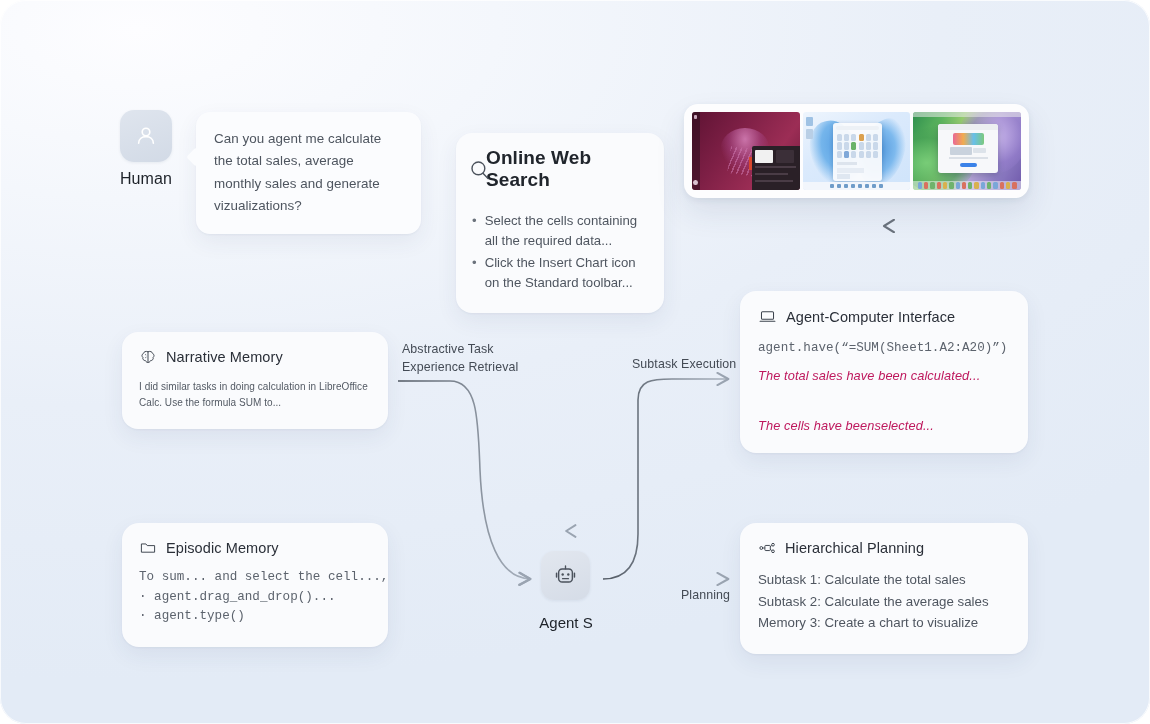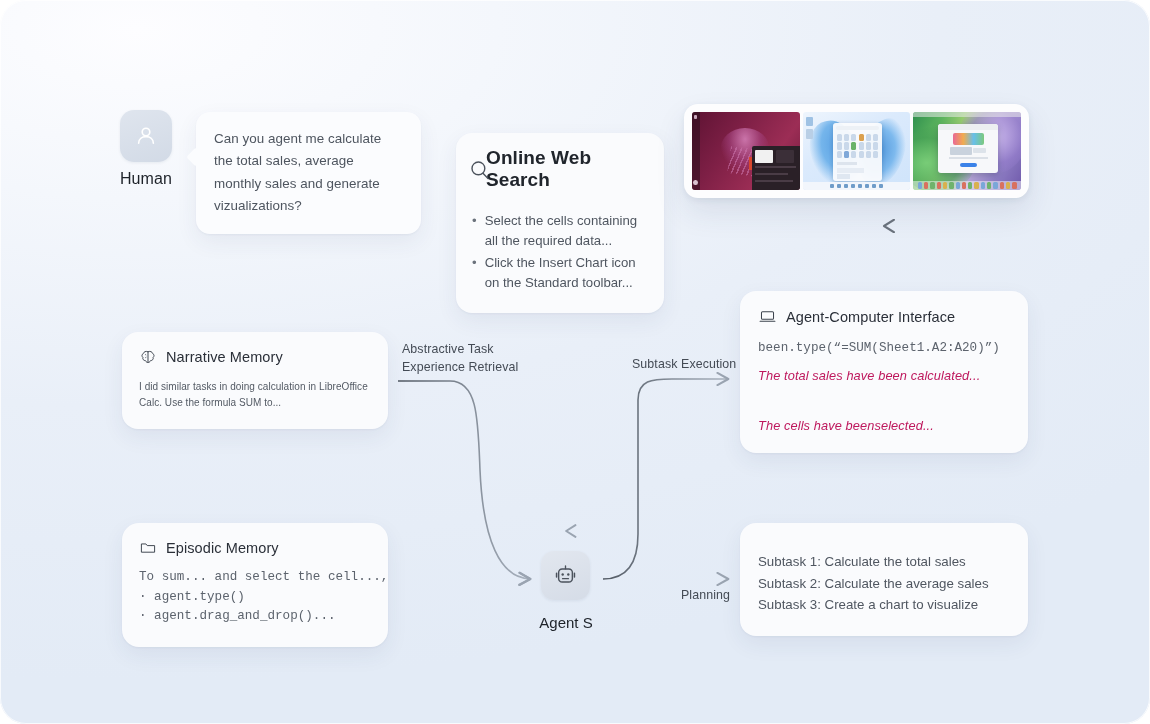--- a/index.html
+++ b/index.html
@@ -300,46 +300,58 @@
     <div class="card-title">
       <span class="icon">
         <svg width="18" height="18" viewBox="0 0 24 24">
           <path d="M3.2,6.6 L9.2,6.6 L11,8.8 L20.8,8.8 L20.8,17.6 L3.2,17.6 Z" fill="none" stroke="#3d444e" stroke-width="1.3" stroke-linejoin="round"></path>
         </svg>
       </span>
       <span>Episodic Memory</span>
     </div>
     <div class="mono">
       <div class="mono-line">To sum... and select the cell...,</div>
+      <div class="mono-line">· agent.drag_and_drop()...</div>
       <div class="mono-line">· agent.type()</div>
-      <div class="mono-line">· agent.drag_and_drop()...</div>
     </div>
   </div>
 
   <div class="card" id="aci-card">
     <div class="card-title">
       <span class="icon">
         <svg width="19" height="19" viewBox="0 0 24 24">
           <rect x="4.4" y="6" width="15.2" height="9.6" rx="1.3" fill="none" stroke="#3d444e" stroke-width="1.3"></rect>
           <path d="M2.6,18 L21.4,18" stroke="#3d444e" stroke-width="1.3" stroke-linecap="round"></path>
         </svg>
       </span>
       <span>Agent-Computer Interface</span>
     </div>
-    <div class="mono">been.type(“=SUM(Sheet1.A2:A20)”)</div>
+    <div class="mono">agent.have(“=SUM(Sheet1.A2:A20)”)</div>
     <div class="note">The total sales have been calculated...</div>
     <div class="gap-block"></div>
     <div class="note">The cells  have beenselected...</div>
   </div>
 
   <div class="card" id="plan-card">
+    <div class="card-title">
+      <span class="icon">
+        <svg width="18" height="18" viewBox="0 0 24 24">
+          <circle cx="4.4" cy="12" r="1.9" fill="none" stroke="#3d444e" stroke-width="1.3"></circle>
+          <rect x="9.2" y="8.6" width="7.2" height="6.8" fill="none" stroke="#3d444e" stroke-width="1.3" rx="1"></rect>
+          <circle cx="20" cy="7.6" r="1.8" fill="none" stroke="#3d444e" stroke-width="1.3"></circle>
+          <circle cx="20" cy="16.4" r="1.8" fill="none" stroke="#3d444e" stroke-width="1.3"></circle>
+          <path d="M6.3,12 L9.2,12 M16.4,10.6 L18.2,8.4 M16.4,13.4 L18.2,15.6" stroke="#3d444e" stroke-width="1.2" fill="none"></path>
+        </svg>
+      </span>
+      <span>Hierarchical Planning</span>
+    </div>
     <div class="plan-list">
       <div class="plan-line">Subtask 1: Calculate the total sales</div>
       <div class="plan-line">Subtask 2: Calculate the average sales</div>
-      <div class="plan-line">Subtask 3: Create a chart to visualize</div>
+      <div class="plan-line">Memory 3: Create a chart to visualize</div>
     </div>
   </div>
 
   <div id="agent-icon">
     <svg width="25" height="25" viewBox="0 0 24 24">
       <rect x="5.4" y="5.8" width="13.2" height="12.4" rx="3.4" fill="none" stroke="#4b525c" stroke-width="1.4"></rect>
       <circle cx="9.3" cy="11" r="1.15" fill="#4b525c"></circle>
       <circle cx="14.7" cy="11" r="1.15" fill="#4b525c"></circle>
       <path d="M9.2,15 L14.8,15" stroke="#4b525c" stroke-width="1.3" stroke-linecap="round"></path>
       <path d="M3.4,9.8 L3.4,13.4 M20.6,9.8 L20.6,13.4" stroke="#4b525c" stroke-width="1.4" stroke-linecap="round"></path>

